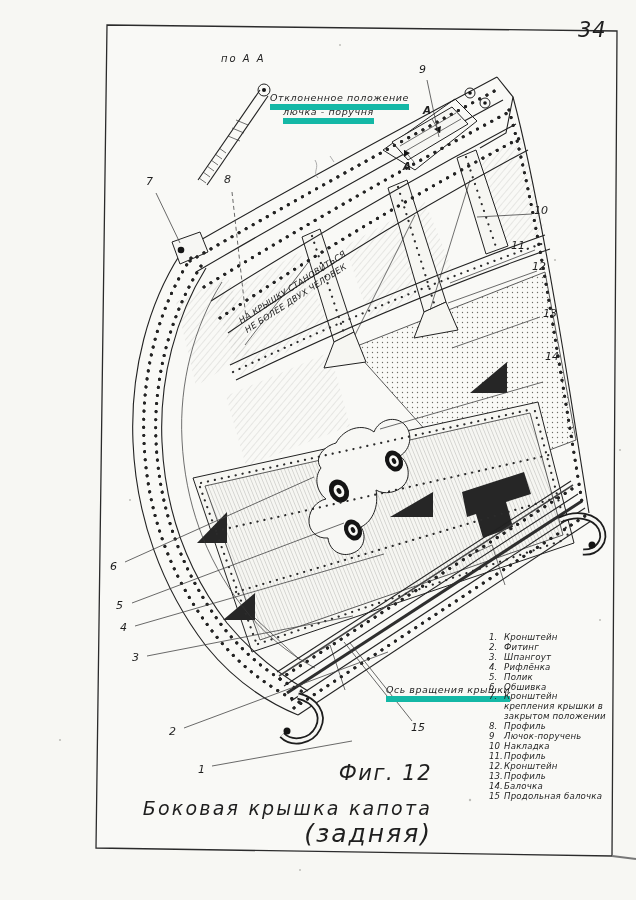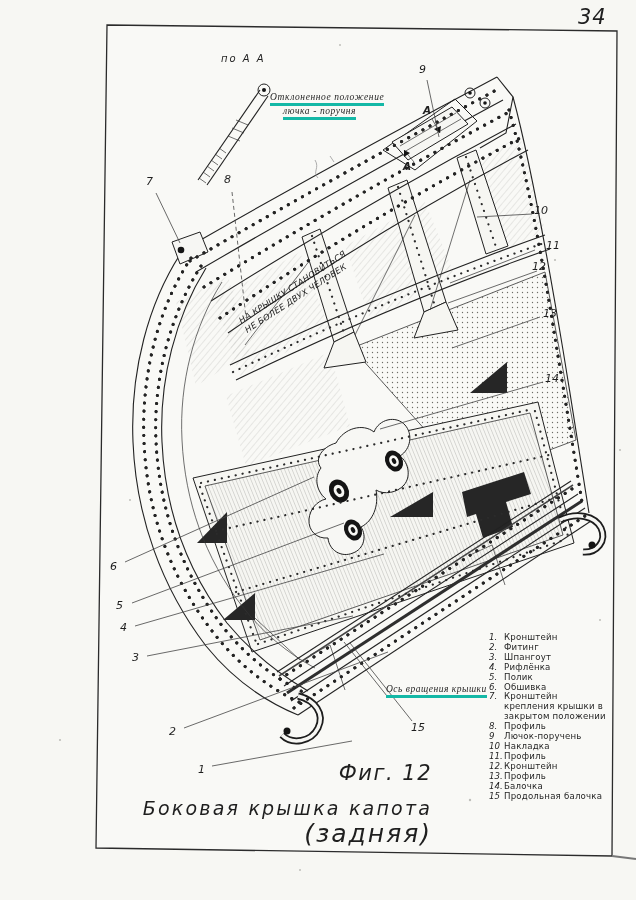--- a/index.html
+++ b/index.html
@@ -1,34 +1,34 @@
 <!DOCTYPE html>
 <html><head>
 <meta charset="utf-8">
 <style>
   html,body{margin:0;padding:0;}
   body{width:636px;height:900px;position:relative;background:#f7f7f3;overflow:hidden;
        font-family:"DejaVu Sans",sans-serif;color:#1f1f1f;}
   .page{position:absolute;inset:0;}
   svg{position:absolute;left:0;top:0;}
   .t{position:absolute;font-family:"DejaVu Sans",sans-serif;color:#1f1f1f;white-space:nowrap;}
-  .ul{border-bottom:3px solid #14b8a6;padding-bottom:1px;font-family:Liberation Serif, serif;}
-  .pageno{left:578px;top:5px;font-size:21px;font-style:italic;letter-spacing:1px;}
+  .ul{border-bottom:6px solid #14b8a6;padding-bottom:1px;}
+  .pageno{left:578px;top:18px;font-size:21px;font-style:italic;letter-spacing:1px;}
   .secview{left:221px;top:53px;font-size:10px;font-style:italic;letter-spacing:2px;}
   .note1{left:270px;top:92px;font-size:9.5px;font-style:italic;letter-spacing:.6px;}
   .note2{left:283px;top:106px;font-size:9.5px;font-style:italic;letter-spacing:.6px;}
   .axis{left:386px;top:684px;font-size:9.5px;font-style:italic;letter-spacing:.5px;}
   .warn{left:237px;top:317px;font-size:8.4px;font-style:italic;letter-spacing:.3px;
         line-height:10.5px;transform:rotate(-33deg);transform-origin:0 0;}
   .mark{font-size:10.5px;font-weight:bold;font-style:italic;}
   .co{position:absolute;font-size:11px;font-style:italic;}
   .plist{position:absolute;left:489px;top:633px;width:121px;}
   .pl-row{display:flex;align-items:flex-start;}
   .pl-num{width:15px;flex:0 0 15px;font-size:8.6px;line-height:9.9px;font-style:italic;}
-  .pl-name{font-size:8.6px;line-height:9.9px;letter-spacing:.2px;}
+  .pl-name{font-size:8.6px;line-height:9.9px;font-style:italic;letter-spacing:.2px;}
   .cap{position:absolute;left:120px;top:761px;width:312px;text-align:right;}
   .cap-fig{font-size:21px;font-style:italic;letter-spacing:1.5px;}
   .cap-title{font-size:19px;font-style:italic;letter-spacing:2.2px;margin-top:12px;}
   .cap-sub{font-size:25px;font-style:italic;letter-spacing:2px;}
   .rivO{fill:none;stroke:#232323;stroke-width:3;stroke-dasharray:0.1 8;stroke-linecap:round;}
   .rivI{fill:none;stroke:#f7f7f4;stroke-width:1.4;stroke-dasharray:0.1 8;stroke-linecap:round;}
   .riv2{fill:none;stroke:#2b2b2b;stroke-width:2.2;stroke-dasharray:0.1 7;stroke-linecap:round;}
   .ln{fill:none;stroke:#222;stroke-width:1.1;}
   .lnt{fill:none;stroke:#333;stroke-width:.7;}
   .leader{fill:none;stroke:#444;stroke-width:.8;}
@@ -258,24 +258,24 @@
 <div class="t co" style="left:198px;top:763px">1</div>
 <div class="t co" style="left:169px;top:725px">2</div>
 <div class="t co" style="left:132px;top:651px">3</div>
 <div class="t co" style="left:120px;top:621px">4</div>
 <div class="t co" style="left:116px;top:599px">5</div>
 <div class="t co" style="left:110px;top:560px">6</div>
 <div class="t co" style="left:146px;top:175px">7</div>
 <div class="t co" style="left:224px;top:173px">8</div>
 <div class="t co" style="left:419px;top:63px">9</div>
 <div class="t co" style="left:534px;top:204px">10</div>
-<div class="t co" style="left:546px;top:239px">11</div>
+<div class="t co" style="left:511px;top:239px">11</div>
 <div class="t co" style="left:532px;top:260px">12</div>
 <div class="t co" style="left:543px;top:307px">13</div>
-<div class="t co" style="left:545px;top:372px">14</div>
+<div class="t co" style="left:545px;top:350px">14</div>
 <div class="t co" style="left:411px;top:721px">15</div>
 
 <div class="plist">
   <div class="pl-row">
         <span class="pl-num">1.</span>
         <span class="pl-name">Кронштейн</span>
       </div>
   <div class="pl-row">
         <span class="pl-num">2.</span>
         <span class="pl-name">Фитинг</span>

